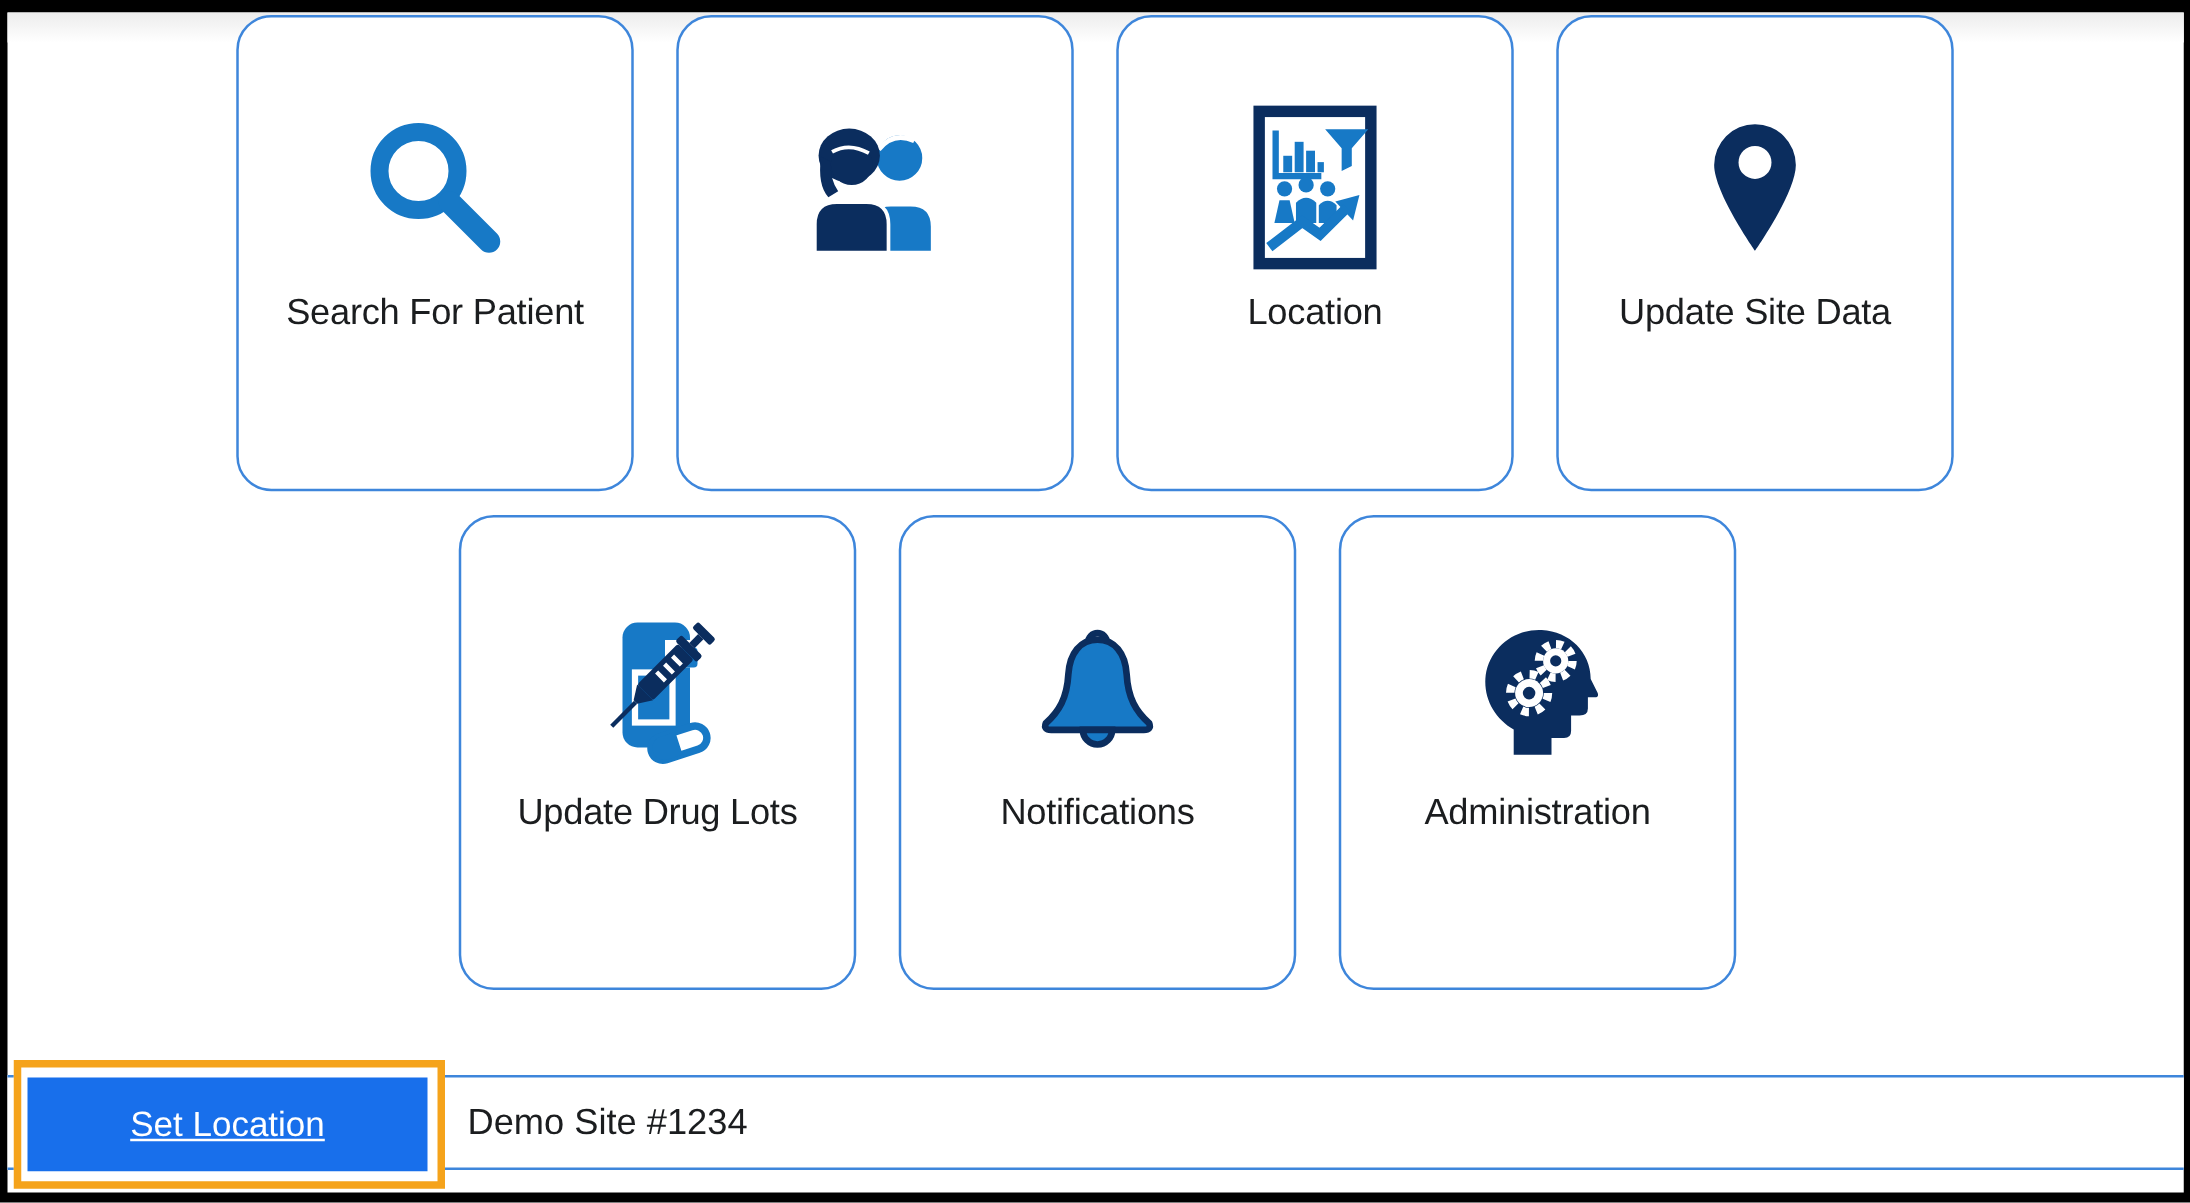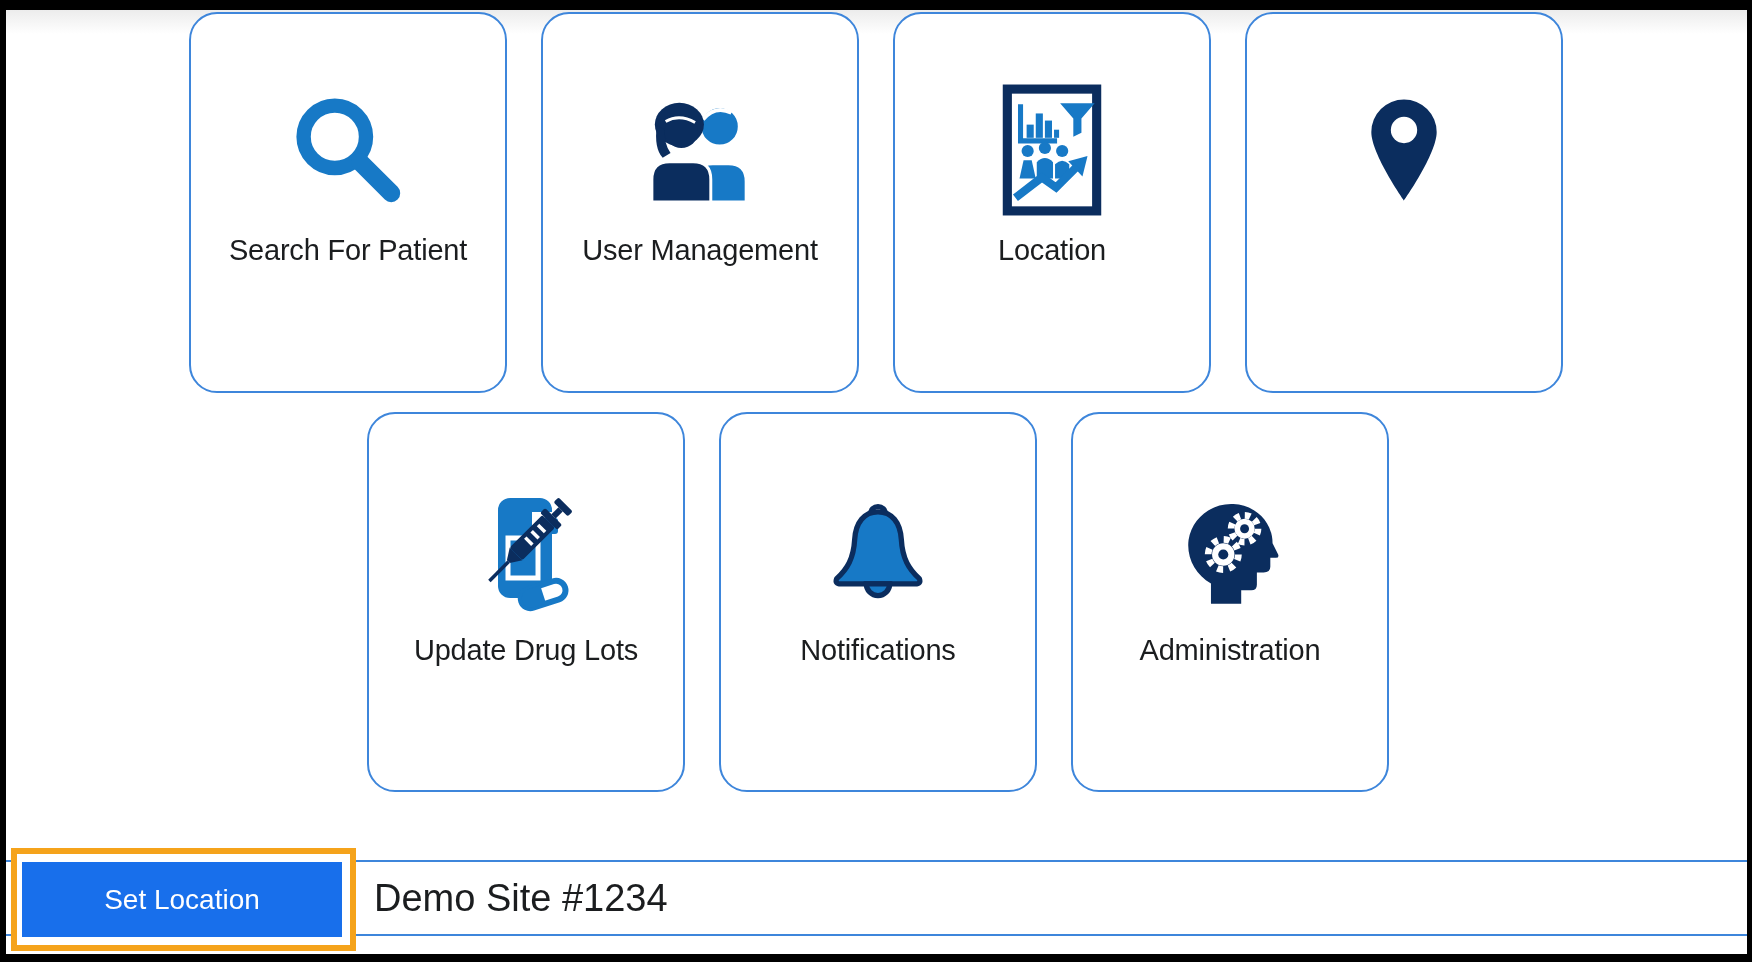--- a/index.html
+++ b/index.html
@@ -39,32 +39,32 @@
   .tile-label{
     margin-top:6px;font-size:29px;color:var(--text-dark);
     letter-spacing:-0.2px;white-space:nowrap;
   }
   .site-field{
     position:absolute;left:6px;top:860px;width:1741px;height:76px;
     box-sizing:border-box;background:#fff;
     border-top:2px solid var(--tile-border);
     border-bottom:2px solid var(--tile-border);
     display:flex;align-items:center;padding-left:368px;
-    font-size:38px;color:var(--text-dark);
+    font-size:29px;color:var(--text-dark);
   }
   .highlight-box{
     position:absolute;left:11px;top:848px;width:345px;height:103px;
     box-sizing:border-box;background:#fff;
     border:6px solid var(--highlight-orange);
   }
   .set-location{
     position:absolute;left:22px;top:862px;width:320px;height:75px;
     background:var(--button-blue);color:#fff;border:none;
     font-size:28px;font-family:"Liberation Sans",sans-serif;
-    display:flex;align-items:center;justify-content:center;cursor:pointer;
+    display:flex;align-items:center;justify-content:center;cursor:pointer;text-decoration:underline;
   }
   svg{display:block;}
 </style>
 </head>
 <body>
 
 <div class="screen"></div>
 <div class="top-shade"></div>
 
 <div class="tile row1" style="left:189px">
@@ -83,21 +83,20 @@
       <circle cx="85" cy="31" r="20" fill="var(--icon-blue)" stroke="#fff" stroke-width="3"></circle>
       <path d="M68 24 Q80 9 97 17" stroke="#fff" stroke-width="4" fill="none"></path>
       <path d="M60 108 V87 Q60 69 78 69 H94 Q112 69 112 87 V108 Z" fill="var(--icon-blue)" stroke="#fff" stroke-width="3"></path>
       <ellipse cx="44" cy="29" rx="25" ry="22" fill="var(--icon-navy)"></ellipse>
       <path d="M21 30 Q18 53 27 63 L35 58 Q28 48 29 34 Z" fill="var(--icon-navy)"></path>
       <circle cx="46" cy="36" r="17" fill="var(--icon-navy)"></circle>
       <path d="M30 26 Q44 18 60 27" stroke="#fff" stroke-width="3" fill="none"></path>
       <path d="M16 108 V85 Q16 67 34 67 H58 Q76 67 76 85 V108 Z" fill="var(--icon-navy)" stroke="#fff" stroke-width="3"></path>
     </svg>
   </div>
-  <div class="tile-label">User Management</div>
 </div>
 
 <div class="tile row1" style="left:893px">
   <div class="icon-box">
     <svg width="102" height="134" viewBox="0 0 100 132">
       <rect x="6" y="6" width="88" height="120" fill="#fff" stroke="var(--icon-navy)" stroke-width="9"></rect>
       <path d="M19 21 V57 H55" stroke="var(--icon-blue)" stroke-width="5" fill="none"></path>
       <g fill="var(--icon-blue)">
         <rect x="25" y="41" width="7" height="13"></rect>
         <rect x="34" y="30" width="7" height="24"></rect>
@@ -118,20 +117,21 @@
   <div class="tile-label">Location</div>
 </div>
 
 <div class="tile row1" style="left:1245px">
   <div class="icon-box">
     <svg width="78" height="106" viewBox="0 0 74 100">
       <path d="M37 98 C37 98 6 54 6 33 A31 31 0 1 1 68 33 C68 54 37 98 37 98 Z" fill="var(--icon-navy)"></path>
       <circle cx="37" cy="31" r="12.5" fill="#fff"></circle>
     </svg>
   </div>
+  <div class="tile-label">Update Site Data</div>
 </div>
 
 <div class="tile row2" style="left:367px">
   <div class="icon-box">
     <svg width="104" height="132" viewBox="0 0 104 132">
       <rect x="24" y="14" width="54" height="100" rx="12" fill="var(--icon-blue)"></rect>
       <rect x="58" y="28" width="26" height="22" fill="#fff"></rect>
       <rect x="66" y="34" width="18" height="16" rx="3" fill="var(--icon-blue)"></rect>
       <rect x="34" y="54" width="30" height="40" fill="none" stroke="#fff" stroke-width="5"></rect>
       <g transform="rotate(-18 69 110)">

